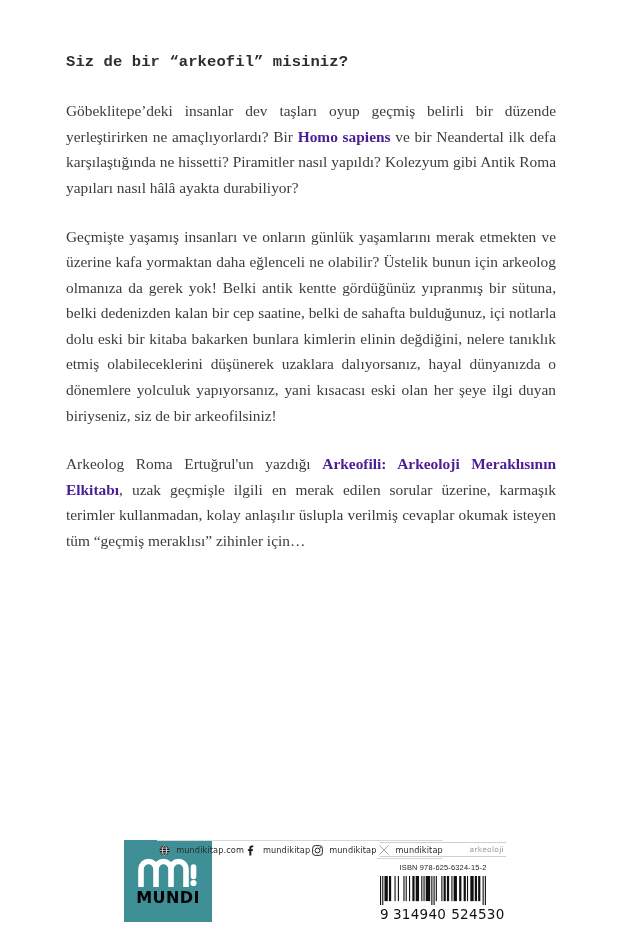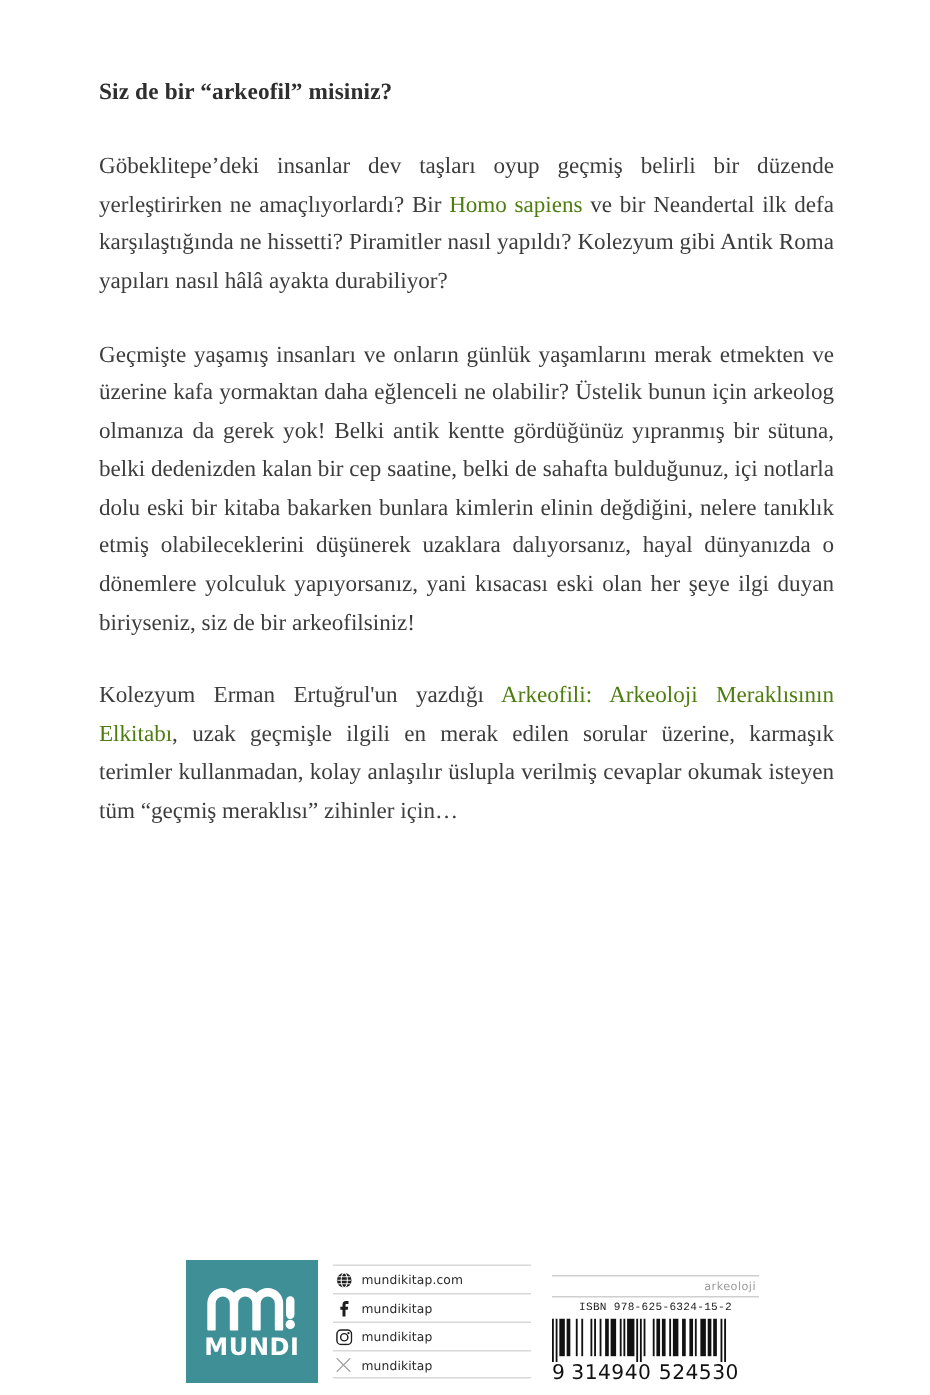--- a/index.html
+++ b/index.html
@@ -25,42 +25,42 @@
 
   
   .copy {
     position: absolute;
     left: 66px;
     top: 52px;
     width: 490px;
   }
 
   .headline {
-    font-family: Liberation Serif, serif;
+    font-family: Liberation Mono, monospace;
     font-weight: bold;
     font-size: 15.5px;
     line-height: 1.3;
     color: #2e2e2e;
     letter-spacing: 0.1px;
     margin-bottom: 26px;
   }
 
   .para {
     font-size: 15.4px;
     line-height: 25.6px;
     text-align: justify;
     text-justify: inter-word;
     color: #3c3c3c;
     margin-bottom: 23px;
     hyphens: manual;
   }
 
   .para:last-child { margin-bottom: 0; }
 
-  .para b { font-weight: normal; color: #4d7c0f; }
+  .para b { font-weight: bold; color: #4c1d95; }
 
   
   .footer {
     position: absolute;
     left: 124px;
     top: 840px;
     width: 382px;
     height: 82px;
     display: flex;
     align-items: stretch;
@@ -78,37 +78,38 @@
     flex: 0 0 auto;
   }
 
   .logo-mark {
     width: 62px;
     height: 30px;
     display: block;
   }
 
   .logo-word {
-    color: #ffffff;
+    color: #000000;
     font-family: "DejaVu Sans", sans-serif;
     font-weight: bold;
     font-size: 16px;
     letter-spacing: 0.4px;
     line-height: 1;
     margin-top: 3px;
   }
 
   
   .social {
     flex: 0 0 auto;
     width: 142px;
     padding-left: 10px;
     display: flex;
-    flex-direction: column;
+    flex-direction: row;
     justify-content: center;
+    margin-left: 12px;
   }
 
   .social-row {
     height: 19px;
     display: flex;
     align-items: center;
     border-top: 1px solid #d8d8d8;
     font-family: "DejaVu Sans", sans-serif;
     font-size: 8.2px;
     color: #2b2b2b;
@@ -128,40 +129,40 @@
   }
 
   .social-ico svg { display: block; }
 
   
   .barcode-col {
     flex: 1 1 auto;
     margin-left: 14px;
     display: flex;
     flex-direction: column;
-    justify-content: flex-end;
+    justify-content: space-between;
     padding-top: 2px;
   }
 
   .cat-line {
     border-top: 1px solid #cfcfcf;
     border-bottom: 1px solid #cfcfcf;
     height: 15px;
     display: flex;
     align-items: center;
     justify-content: flex-end;
     padding-right: 2px;
     font-family: "DejaVu Sans", sans-serif;
     font-size: 7.5px;
     color: #9a9a9a;
     letter-spacing: 0.3px;
   }
 
   .isbn-text {
-    font-family: Liberation Mono, monospace;
+    font-family: Liberation Sans, sans-serif;
     font-size: 7.4px;
     color: #1d1d1d;
     letter-spacing: 0.2px;
     text-align: center;
     margin-top: 4px;
     line-height: 1;
   }
 
   .bars {
     margin-top: 2px;
@@ -190,21 +191,21 @@
 <div class="page">
 
   <div class="copy">
 
     <div class="headline">Siz de bir “arkeofil” misiniz?</div>
 
     <p class="para"><span>Göbeklitepe’deki insanlar dev taşları oyup geçmiş belirli bir düzende yerleştirirken ne amaçlıyorlardı? Bir </span><b>Homo sapiens</b><span> ve bir Neandertal ilk defa karşılaştığında ne hissetti? Piramitler nasıl yapıldı? Kolezyum gibi Antik Roma yapıları nasıl hâlâ ayakta durabiliyor?</span></p>
 
     <p class="para">Geçmişte yaşamış insanları ve onların günlük yaşamlarını merak etmekten ve üzerine kafa yormaktan daha eğlenceli ne olabilir? Üstelik bunun için arkeolog olmanıza da gerek yok! Belki antik kentte gördüğünüz yıpranmış bir sütuna, belki dedenizden kalan bir cep saatine, belki de sahafta bulduğunuz, içi notlarla dolu eski bir kitaba bakarken bunlara kimlerin elinin değdiğini, nelere tanıklık etmiş olabileceklerini düşünerek uzaklara dalıyorsanız, hayal dünyanızda o dönemlere yolculuk yapıyorsanız, yani kısacası eski olan her şeye ilgi duyan biriyseniz, siz de bir arkeofilsiniz!</p>
 
-    <p class="para"><span>Kolezyum Erman Ertuğrul'un yazdığı </span><b>Arkeofili: Arkeoloji Meraklısının Elkitabı</b><span>, uzak geçmişle ilgili en merak edilen sorular üzerine, karmaşık terimler kullanmadan, kolay anlaşılır üslupla verilmiş cevaplar okumak isteyen tüm “geçmiş meraklısı” zihinler için…</span></p>
+    <p class="para"><span>Arkeolog Roma Ertuğrul'un yazdığı </span><b>Arkeofili: Arkeoloji Meraklısının Elkitabı</b><span>, uzak geçmişle ilgili en merak edilen sorular üzerine, karmaşık terimler kullanmadan, kolay anlaşılır üslupla verilmiş cevaplar okumak isteyen tüm “geçmiş meraklısı” zihinler için…</span></p>
 
   </div>
 
   <div class="footer">
 
     <div class="logo-tile">
       <span class="logo-mark">
         <svg class="logo-mark" viewBox="0 0 62 30" xmlns="http://www.w3.org/2000/svg" aria-hidden="true">
           <path d="M4 29 V12 a7.5 7.5 0 0 1 15 0 V29 M19 12 a7.5 7.5 0 0 1 15 0 V29 M34 12 a7.5 7.5 0 0 1 15 0 V29" fill="none" stroke="#ffffff" stroke-width="5.6" stroke-linecap="round" stroke-linejoin="round"></path>
           <circle cx="56.5" cy="26" r="3.1" fill="#ffffff"></circle>

